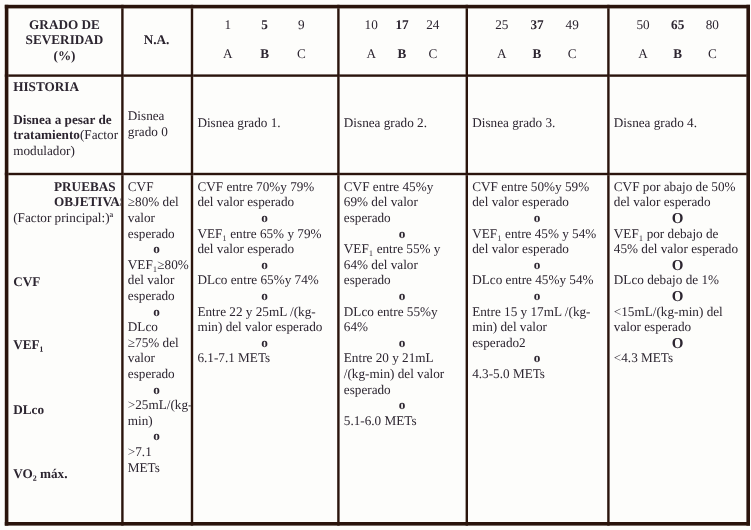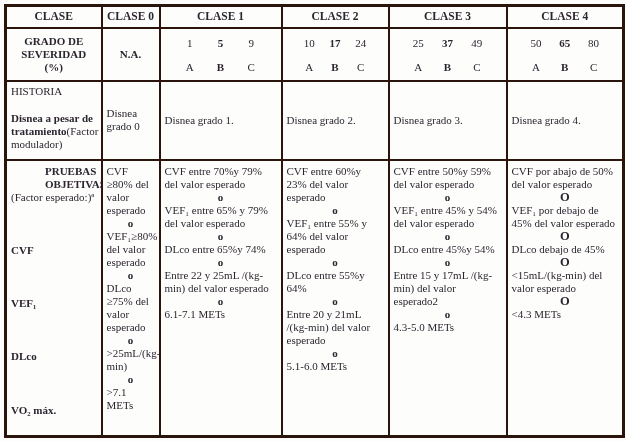--- a/index.html
+++ b/index.html
@@ -23,21 +23,21 @@
   th{font-size:11.5px;text-align:center;font-weight:bold;}
   .c{text-align:center;}
   .b{font-weight:bold;}
   .top{vertical-align:top;}
   
   .lbl{font-weight:bold;text-align:center;}
   
   .grado-grid{display:grid;grid-template-columns:1fr 1fr 1fr;row-gap:11px;padding:6px 10px 2px 10px;text-align:center;}
   
   .hist-lbl{vertical-align:top;padding:3px 4px;}
-  .hist-title{font-weight:normal;display:block;margin-bottom:14px;}
+  .hist-title{font-weight:bold;display:block;margin-bottom:14px;}
   .hist-bold{font-weight:bold;}
   
   .pr-cell{vertical-align:top;padding:4px;}
   .pr-stack{display:flex;flex-direction:column;justify-content:flex-start;height:252px;}
   .pr-text{text-align:left;}
   .pr-sep{text-align:center;font-weight:bold;}
   .pr-sep.caps{font-size:12.5px;}
   .pr-labels{display:flex;flex-direction:column;justify-content:space-between;height:252px;}
   .pr-title{font-weight:bold;display:block;margin-left:34px;}
   .pr-sub{display:block;font-weight:normal;}
@@ -50,28 +50,20 @@
   <colgroup>
     <col style="width:96px">
       <col style="width:58px">
       <col style="width:122px">
     <col style="width:107px">
       <col style="width:118px">
       <col style="width:117px">
   </colgroup>
 
   <tbody>
-      <tr style="height:21px">
-    <th>CLASE</th>
-    <th>CLASE 0</th>
-    <th>CLASE 1</th>
-    <th>CLASE 2</th>
-    <th>CLASE 3</th>
-    <th>CLASE 4</th>
-  </tr>
 
 
   <tr style="height:48px">
     <td class="lbl">GRADO DE SEVERIDAD (%)</td>
     <td class="c b">N.A.</td>
     <td class="top">
       <div class="grado-grid">
         <span>1</span>
         <span class="b">5</span>
         <span>9</span>
@@ -122,21 +114,21 @@
     <td>Disnea grado 2.</td>
     <td>Disnea grado 3.</td>
     <td>Disnea grado 4.</td>
   </tr>
 
   <tr style="height:262px">
     <td class="pr-cell">
       <div class="pr-labels">
         <div>
           <span class="pr-title">PRUEBAS OBJETIVAS</span>
-          <span class="pr-sub">(Factor esperado:)ª</span>
+          <span class="pr-sub">(Factor principal:)ª</span>
         </div>
         <div class="pr-rowlabel">CVF</div>
         <div class="pr-rowlabel">VEF₁</div>
         <div class="pr-rowlabel">DLco</div>
         <div class="pr-rowlabel">VO₂ máx.</div>
       </div>
     </td>
 
     <td class="pr-cell">
       <div class="pr-stack">
@@ -161,21 +153,21 @@
         <div class="pr-text">DLco entre 65%y 74%</div>
         <div class="pr-sep">o</div>
         <div class="pr-text">Entre 22 y 25mL /(kg-min) del valor esperado</div>
         <div class="pr-sep">o</div>
         <div class="pr-text">6.1-7.1 METs</div>
       </div>
     </td>
 
     <td class="pr-cell">
       <div class="pr-stack">
-        <div class="pr-text">CVF entre 60%y 23% del valor esperado</div>
+        <div class="pr-text">CVF entre 45%y 69% del valor esperado</div>
         <div class="pr-sep">o</div>
         <div class="pr-text">VEF₁ entre 55% y 64% del valor esperado</div>
         <div class="pr-sep">o</div>
         <div class="pr-text">DLco entre 55%y 64%</div>
         <div class="pr-sep">o</div>
         <div class="pr-text">Entre 20 y 21mL /(kg-min) del valor esperado</div>
         <div class="pr-sep">o</div>
         <div class="pr-text">5.1-6.0 METs</div>
       </div>
     </td>
@@ -193,21 +185,21 @@
         <div class="pr-text">4.3-5.0 METs</div>
       </div>
     </td>
 
     <td class="pr-cell">
       <div class="pr-stack">
         <div class="pr-text">CVF por abajo de 50% del valor esperado</div>
         <div class="pr-sep caps">O</div>
         <div class="pr-text">VEF₁ por debajo de 45% del valor esperado</div>
         <div class="pr-sep caps">O</div>
-        <div class="pr-text">DLco debajo de 45%</div>
+        <div class="pr-text">DLco debajo de 1%</div>
         <div class="pr-sep caps">O</div>
         <div class="pr-text">&lt;15mL/(kg-min) del valor esperado</div>
         <div class="pr-sep caps">O</div>
         <div class="pr-text">&lt;4.3 METs</div>
       </div>
     </td>
   </tr>
 </tbody>
   </table>
 

